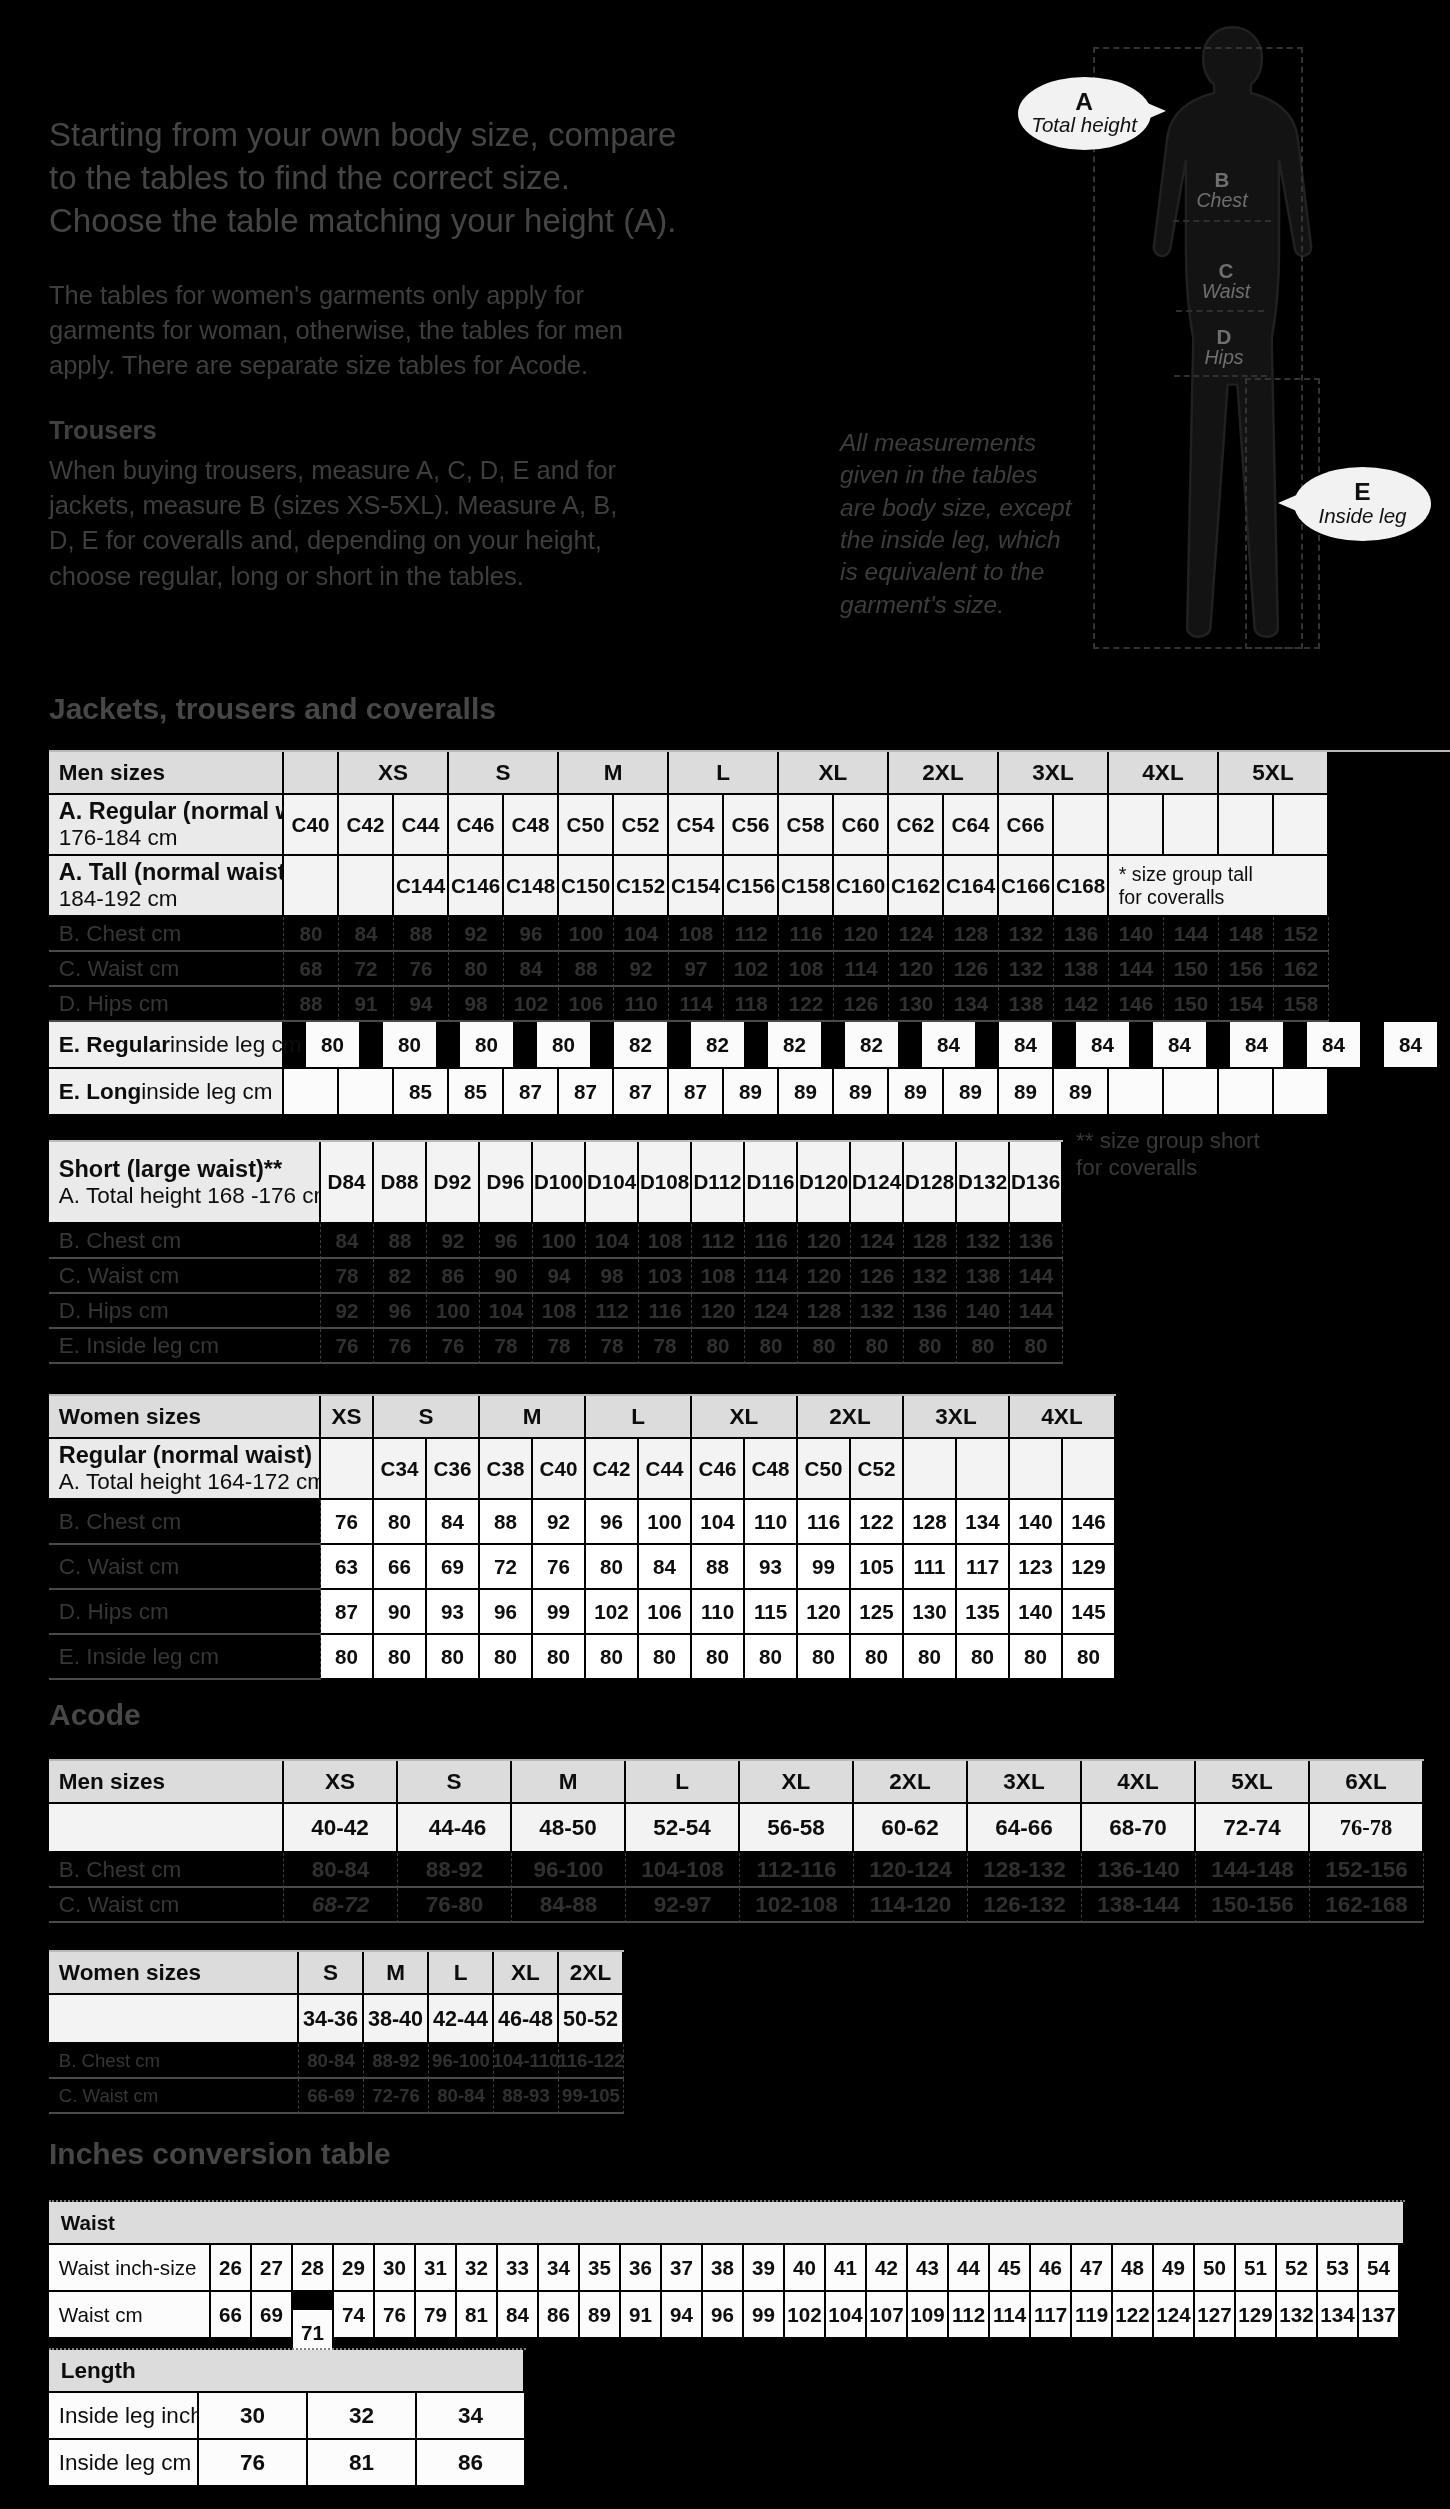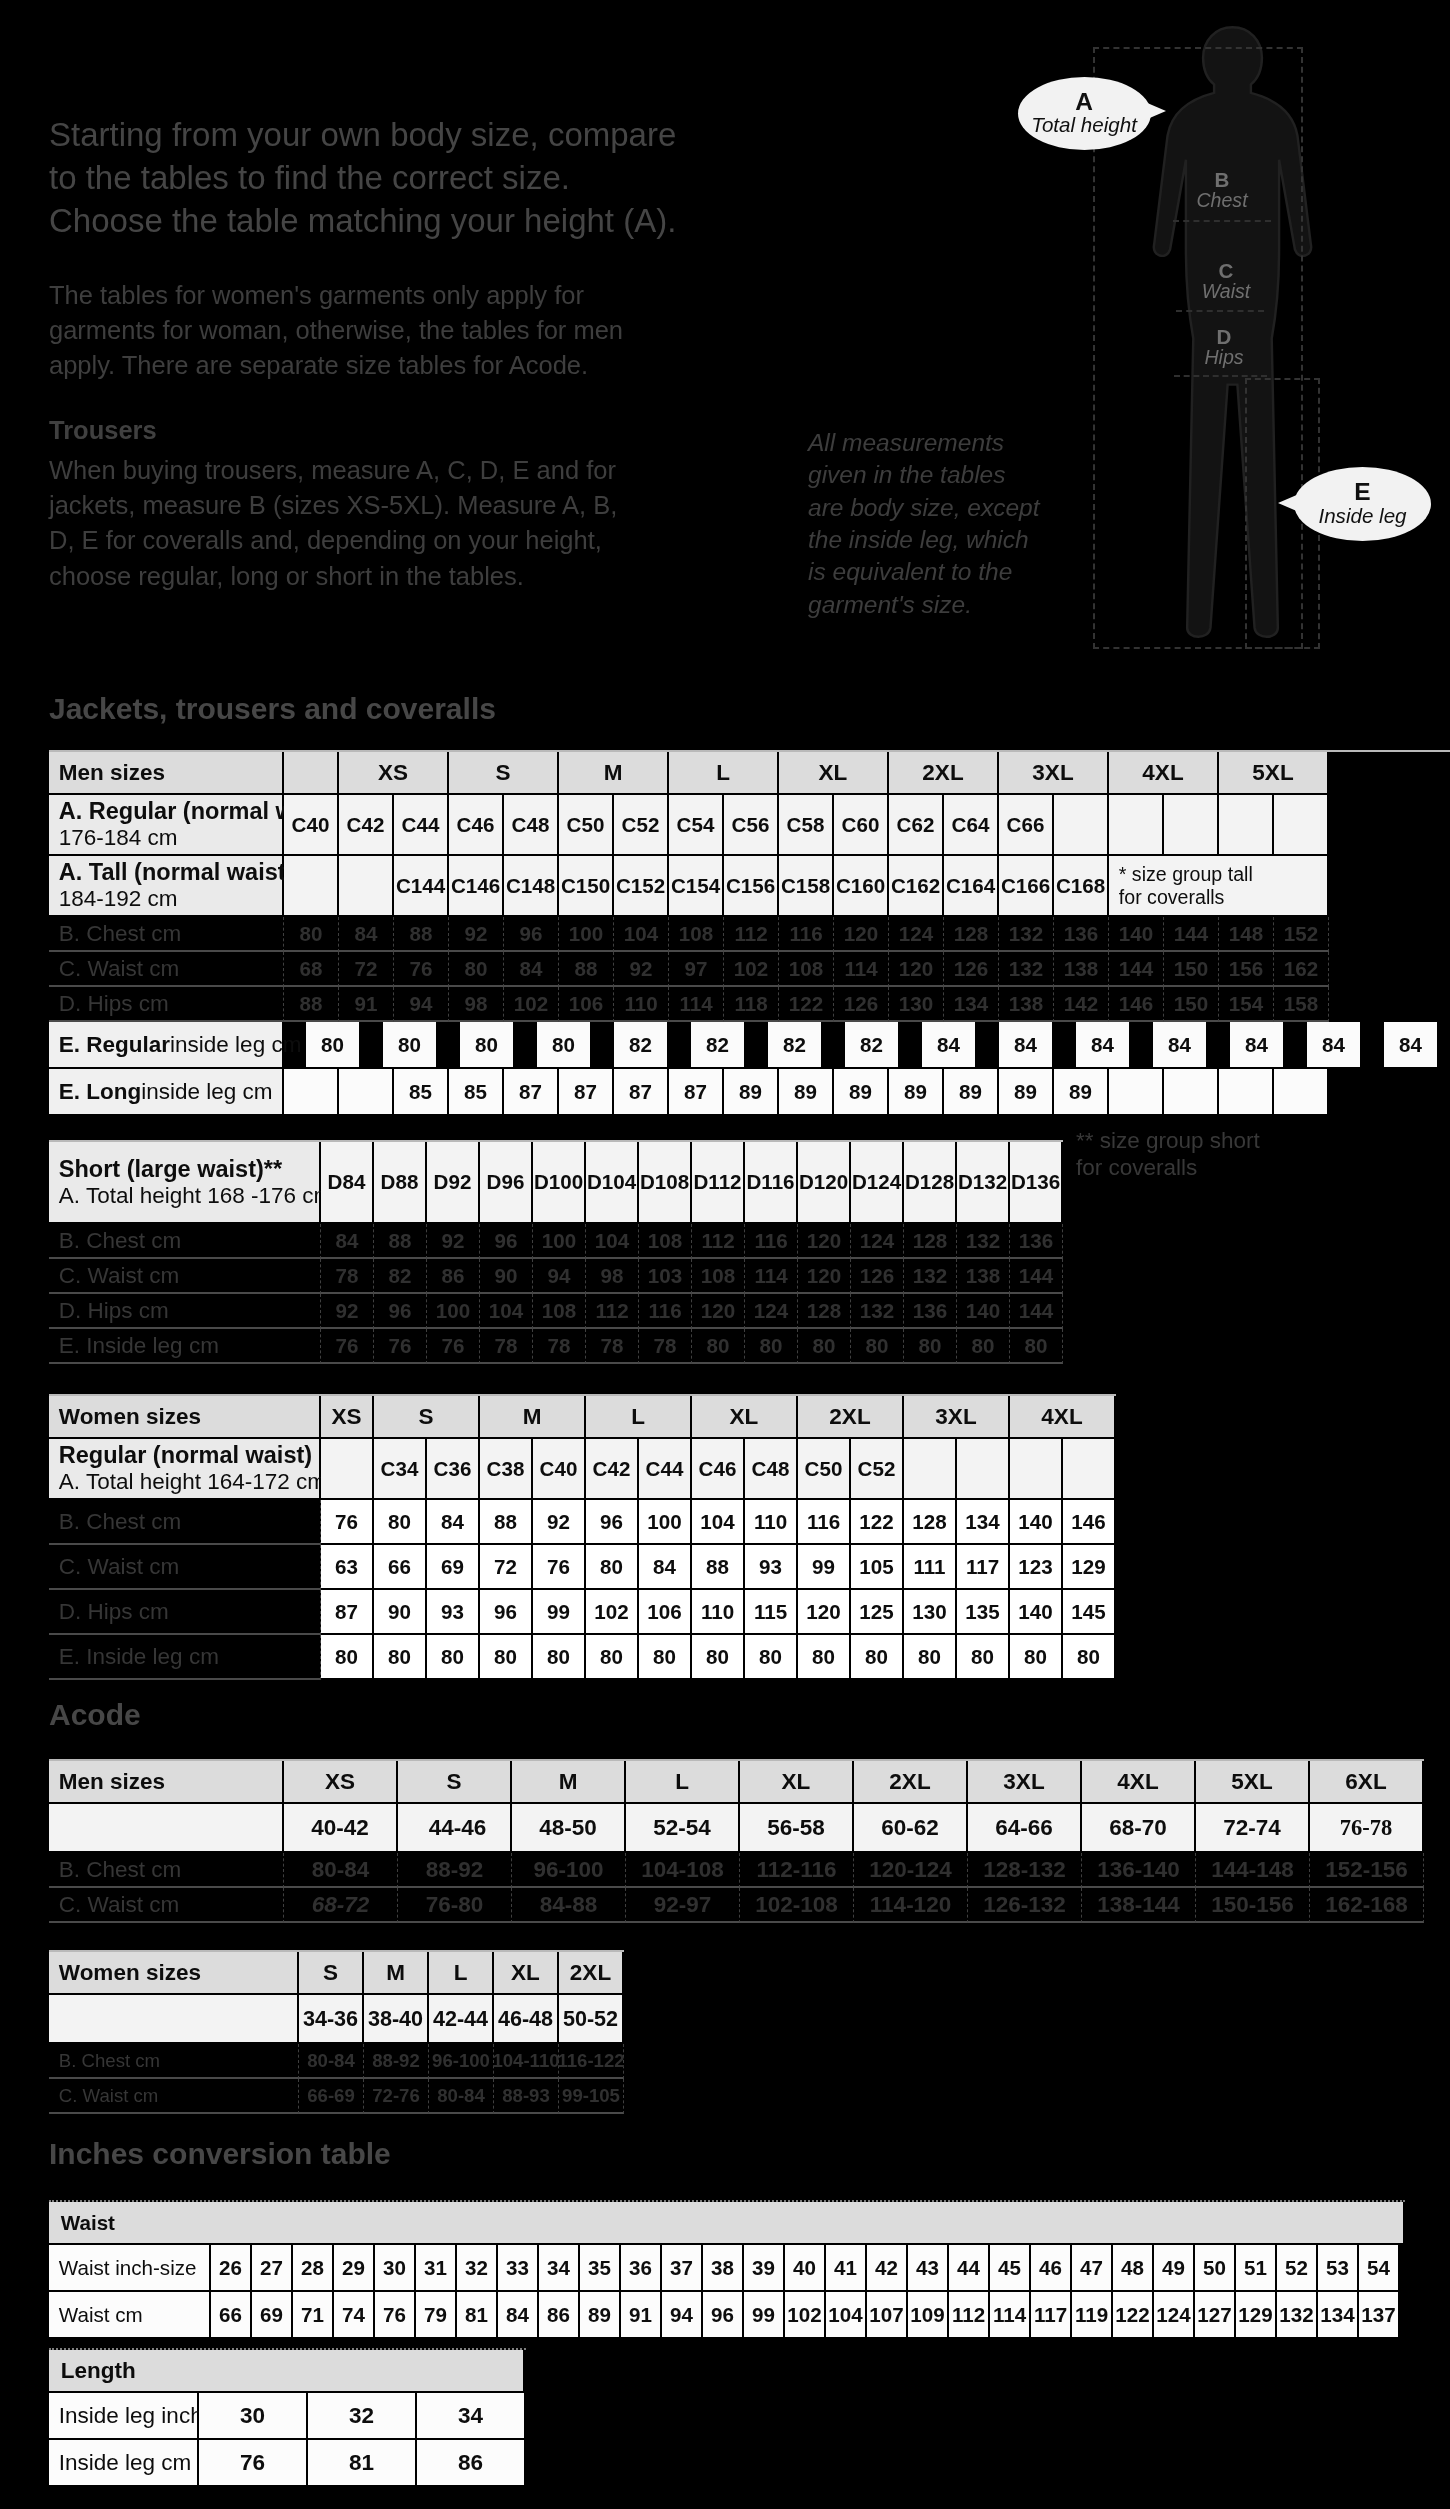--- a/index.html
+++ b/index.html
@@ -7,21 +7,21 @@
         font-family:"Liberation Sans",sans-serif;color:#3f3f3f;}
   .abs{position:absolute;}
   .pre{white-space:pre-line;}
 
   
   .h1{left:49px;top:37px;font-size:44px;font-weight:700;color:#4a4a4a;letter-spacing:-0.5px;}
   .intro{left:49px;top:114px;font-size:33px;line-height:1.3;color:#454545;}
   .para{left:49px;top:278px;font-size:25.5px;line-height:1.38;color:#3e3e3e;}
   .h3{left:49px;top:416px;font-size:25.5px;font-weight:700;color:#404040;}
   .trpara{left:49px;top:453px;font-size:25.5px;line-height:1.38;color:#3e3e3e;}
-  .italicnote{left:808px;top:427px;width:255px;font-size:24.5px;line-height:1.32;font-style:italic;color:#3d3d3d;}
+  .italicnote{left:840px;top:427px;width:255px;font-size:24.5px;line-height:1.32;font-style:italic;color:#3d3d3d;}
   .h2{font-size:30px;font-weight:700;color:#474747;}
   .sidenote{left:1076px;top:1127px;width:225px;font-size:22.5px;line-height:1.2;color:#383838;}
 
   
   .figure{left:1000px;top:9.8px;width:451px;height:647px;}
   .figure .bodysvg{position:absolute;left:110px;top:9.8px;width:245px;height:632px;}
   .dashbox{position:absolute;border:2px dashed #333;}
   .box-a{left:93px;top:37px;width:206px;height:598px;}
   .box-e{left:245px;top:368px;width:71px;height:267px;}
   .dashline{position:absolute;border-top:2px dashed #2f2f2f;height:0;}
@@ -636,21 +636,21 @@
         <div class="cell" style="width: 41px; height: 47px;">50</div>
         <div class="cell" style="width: 41px; height: 47px;">51</div>
         <div class="cell" style="width: 41px; height: 47px;">52</div>
         <div class="cell" style="width: 41px; height: 47px;">53</div>
         <div class="cell" style="width: 41px; height: 47px;">54</div>
       </div>
       <div class="row r-conv" style="height: 47px;">
         <div class="cell lab" style="width: 162px; height: 47px;">Waist cm</div>
         <div class="cell" style="width: 41px; height: 47px;">66</div>
         <div class="cell" style="width: 41px; height: 47px;">69</div>
-        <div class="cell" style="width: 41px; height: 47px;">71</div>
+        <div class="cell" style="width: 41px; height: 47px; margin-top: 18px;">71</div>
         <div class="cell" style="width: 41px; height: 47px;">74</div>
         <div class="cell" style="width: 41px; height: 47px;">76</div>
         <div class="cell" style="width: 41px; height: 47px;">79</div>
         <div class="cell" style="width: 41px; height: 47px;">81</div>
         <div class="cell" style="width: 41px; height: 47px;">84</div>
         <div class="cell" style="width: 41px; height: 47px;">86</div>
         <div class="cell" style="width: 41px; height: 47px;">89</div>
         <div class="cell" style="width: 41px; height: 47px;">91</div>
         <div class="cell" style="width: 41px; height: 47px;">94</div>
         <div class="cell" style="width: 41px; height: 47px;">96</div>

